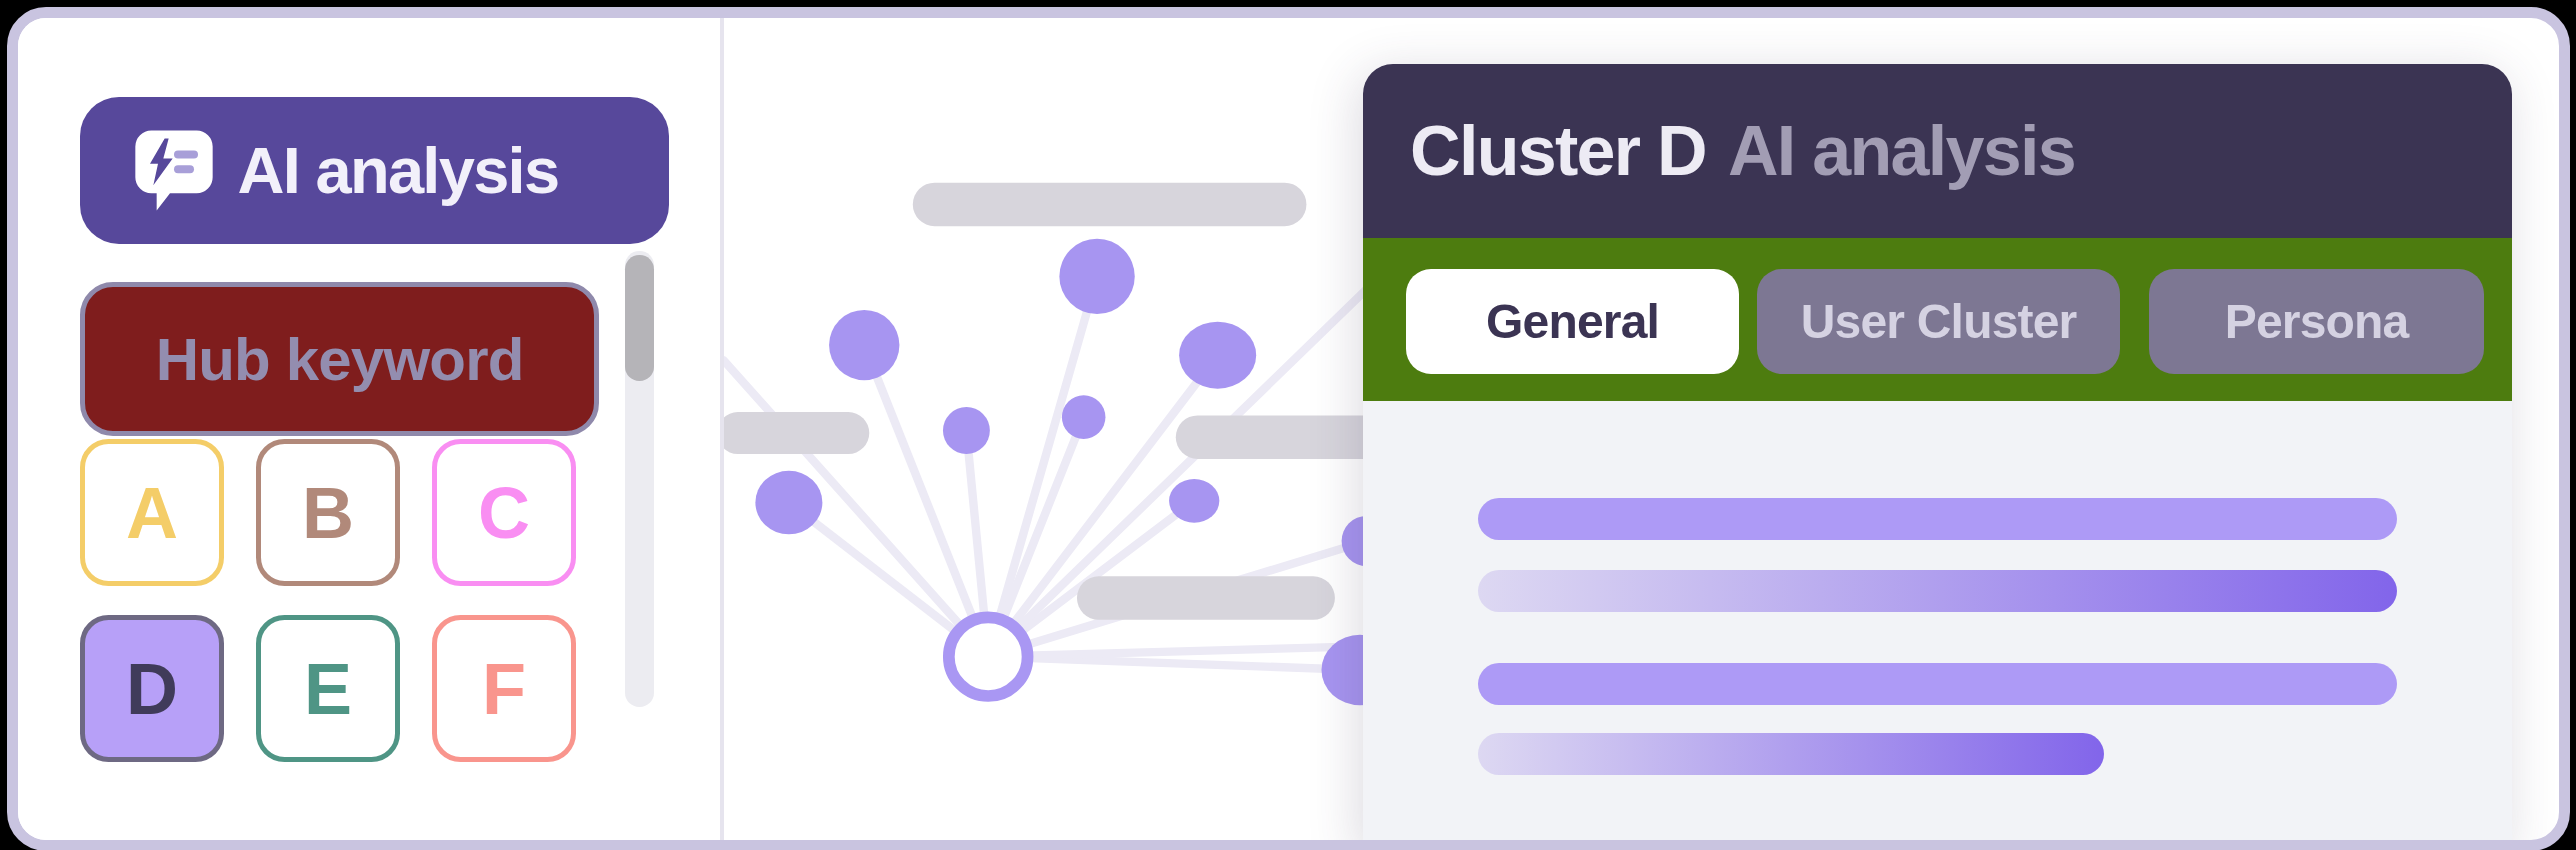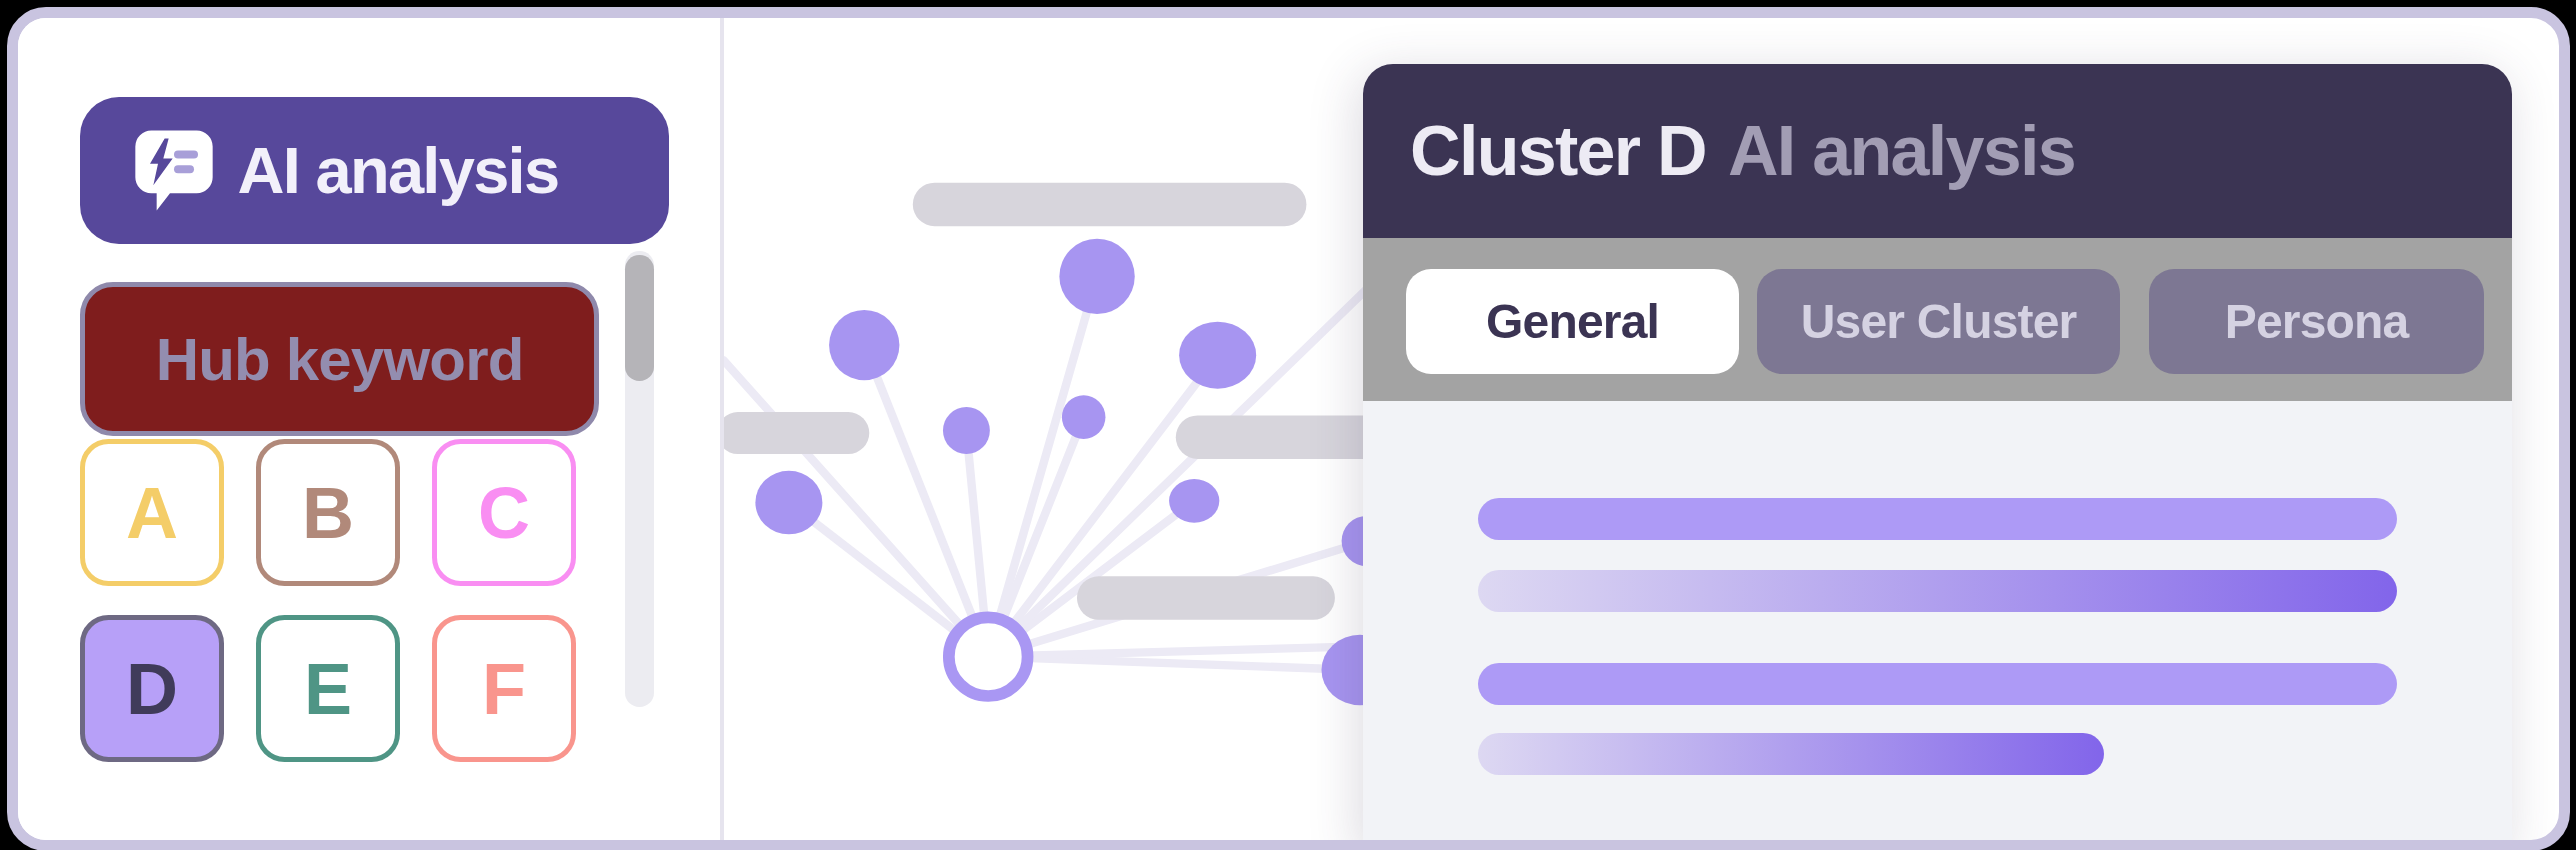--- a/index.html
+++ b/index.html
@@ -27,21 +27,21 @@
     grid-template-columns:repeat(3,144px);grid-auto-rows:147px;column-gap:32px;row-gap:29px;}
   .cell{box-sizing:border-box;border:5px solid;border-radius:28.5px;background:#fff;cursor:pointer;
     display:flex;align-items:center;justify-content:center;font-size:72px;font-weight:800;
     font-family:"Liberation Sans","DejaVu Sans",sans-serif;}
   .detail-panel{position:absolute;left:1363px;top:64px;width:1149px;height:786px;
     border-radius:30px 30px 0 0;overflow:hidden;box-shadow:-5px 8.4px 50px rgba(59,52,83,.18);}
   .dp-header{position:absolute;left:0;top:0;width:100%;height:174px;background:#3b3453;
     display:flex;align-items:center;padding-left:47px;box-sizing:border-box;}
   .dp-title-primary{font-size:70px;font-weight:800;color:#edebf4;letter-spacing:-1.7px;}
   .dp-title-secondary{font-size:70px;font-weight:800;color:#a29db4;letter-spacing:-1.7px;margin-left:22px;}
-  .dp-tabs{position:absolute;left:0;top:174px;width:100%;height:163px;background:#a3a3a3;}
+  .dp-tabs{position:absolute;left:0;top:174px;width:100%;height:163px;background:#4d7c0f;}
   .tab{position:absolute;top:31px;height:105px;border-radius:25px;background:#7d7793;cursor:pointer;
     color:#d5d2e2;display:flex;align-items:center;justify-content:center;
     font-size:48px;font-weight:800;letter-spacing:-0.8px;}
   .tab-active{background:#ffffff;color:#3b3453;}
   .dp-content{position:absolute;left:0;top:337px;width:100%;height:449px;background:#f2f3f7;}
   .cbar{position:absolute;left:115px;height:42px;border-radius:21px;}
 </style>
 </head>
 <body>
 

